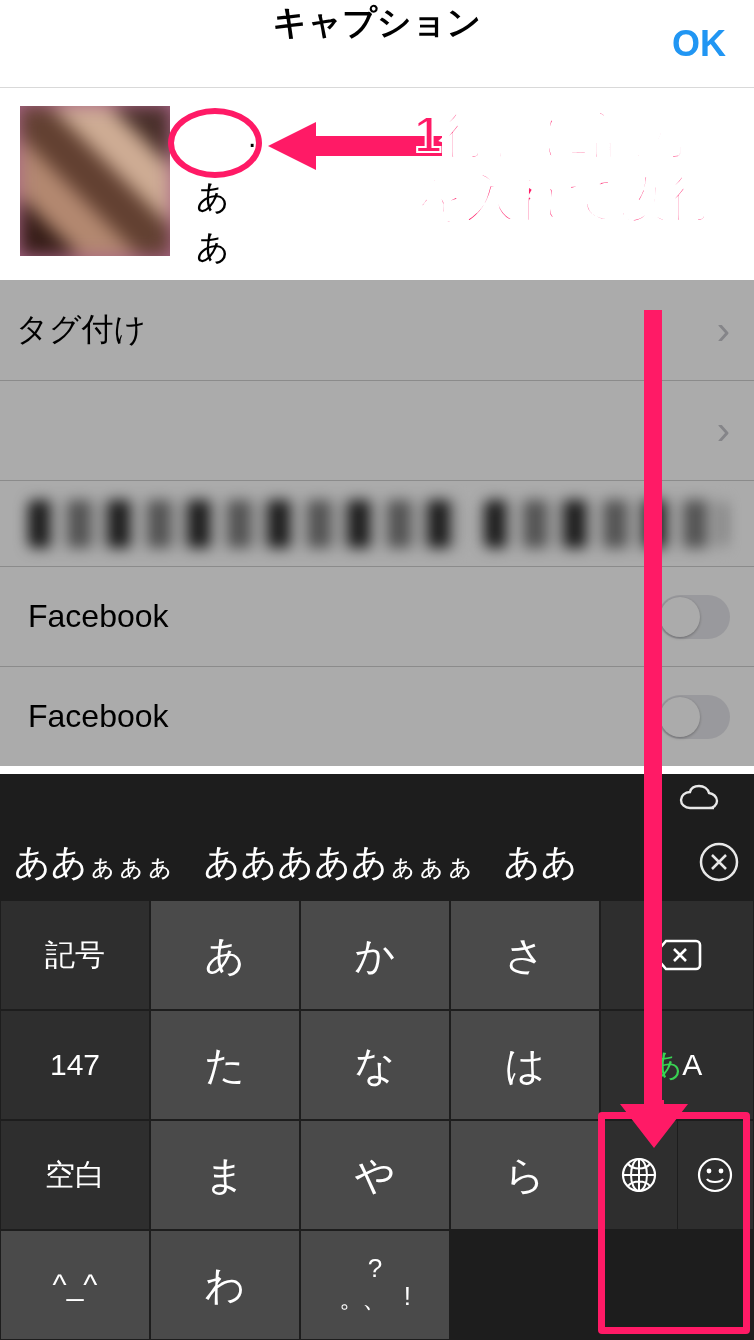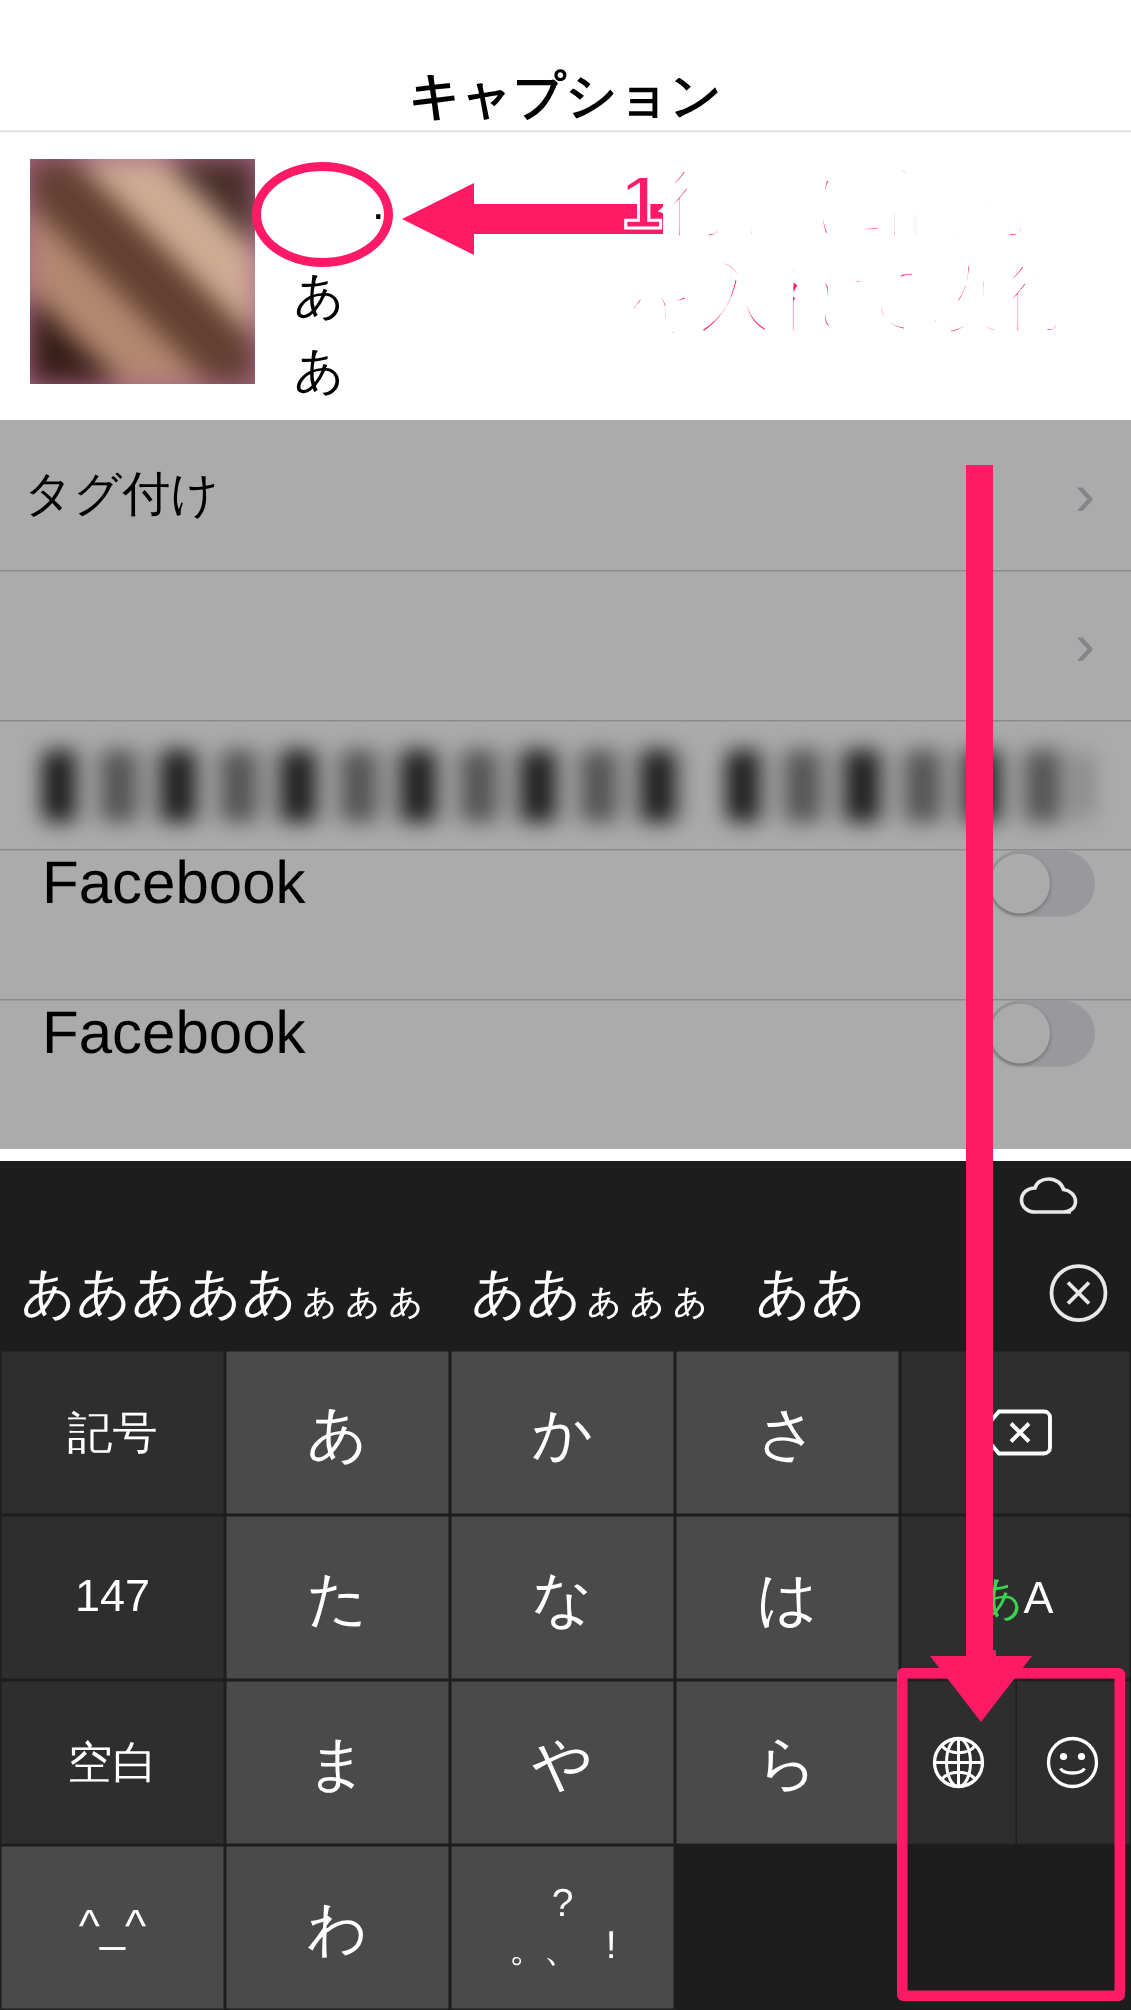--- a/index.html
+++ b/index.html
@@ -1,20 +1,20 @@
 <!DOCTYPE html>
 <html><head>
 <meta charset="utf-8">
 <style>
   * { box-sizing: border-box; margin: 0; padding: 0; }
   html, body { width: 754px; height: 1340px; overflow: hidden; font-family: -apple-system, "Hiragino Sans", sans-serif; background:#fff; }
   .root { position: relative; width:754px; height:1340px; }
 
   
-  .header { position:relative; height:88px; border-bottom:1px solid #d9d9d9; display:flex; align-items:flex-end; justify-content:center; }
+  .header { position:relative; height:88px; border-bottom:1px solid #d9d9d9; display:flex; align-items:flex-start; justify-content:center; }
   .header-title { font-size:34px; font-weight:600; color:#000; }
   .header-ok { position:absolute; right:28px; top:0; height:88px; display:flex; align-items:center; font-size:36px; font-weight:600; color:#2196f3; }
 
   
   .caption-area { position:relative; height:192px; background:#fff; padding:18px 20px; display:flex; }
   .thumb { width:150px; height:150px; background:#a68; position:relative; overflow:hidden; flex:0 0 150px; }
   .thumb::before{ content:""; position:absolute; inset:0; background:
       linear-gradient(45deg, rgba(40,20,10,.9) 0 20%, rgba(180,140,110,.9) 20% 40%, rgba(90,60,40,.9) 40% 60%, rgba(210,180,150,.9) 60% 80%, rgba(60,40,30,.9) 80% 100%);
       filter: blur(9px); }
   .caption-text { margin-left:26px; font-size:33px; color:#000; line-height:1.5; position:relative; }
@@ -29,21 +29,21 @@
   .row { height:100px; background:#fff; border-top:1px solid #d0d0d0; display:flex; align-items:center; padding:0 16px; font-size:32px; position:relative; }
   .row:first-child{ border-top:none; }
   .chev { position:absolute; right:24px; color:#c7c7cc; font-size:40px; }
   .suggest-row { height:86px; background:#fff; border-top:1px solid #d0d0d0; display:flex; align-items:center; gap:20px; padding:0 28px; }
   .chip { height:48px; border-radius:6px; flex:1; }
   .chipA { flex:1.8; }
   .chipB { flex:1; }
   .pxbar { width:100%; height:100%; background:
       repeating-linear-gradient(90deg,#2a2a2a 0 22px,#f0f0f0 22px 40px,#7a7a7a 40px 62px,#e5e5e5 62px 80px);
       filter: blur(7px); border-radius:6px; }
-  .share-row { height:100px; background:#fff; border-top:1px solid #d0d0d0; display:flex; padding:0 28px; font-size:40px; position:relative; }
+  .share-row { height:100px; background:#fff; border-top:1px solid #d0d0d0; display:flex; align-items:center; padding:0 28px; font-size:32px; position:relative; }
   .toggle { position:absolute; right:24px; width:72px; height:44px; border-radius:22px; background:#e5e5ea; }
   .toggle::after{ content:""; position:absolute; left:2px; top:2px; width:40px; height:40px; background:#fff; border-radius:50%; box-shadow:0 1px 3px rgba(0,0,0,.3); }
 
   
   .kbd { position:absolute; left:0; right:0; bottom:0; height:566px; background:#1d1d1d; color:#fff; }
   .kbd-top { height:50px; display:flex; justify-content:flex-end; align-items:center; padding-right:30px; background:#1d1d1d; }
   .cloud { color:#e8e8e8; }
   .cloud svg{ width:46px; height:30px; display:block; }
   .cand-row { height:76px; display:flex; align-items:center; padding:0 14px; gap:30px; background:#1d1d1d; }
   .cand { color:#fff; font-size:36px; white-space:nowrap; }
@@ -71,20 +71,21 @@
   .anno-line { position:absolute; left:644px; top:310px; width:18px; height:804px; background:#ff1a66; }
   .anno-arrow2 { position:absolute; left:616px; top:1100px; }
   .anno-box { position:absolute; left:598px; top:1112px; width:152px; height:222px; border:7px solid #ff1a66; border-radius:4px; }
 </style>
 </head>
 <body>
 <div class="root">
 
 <div class="header">
   <div class="header-title">キャプション</div>
+  <div class="header-ok">OK</div>
 </div>
 
 <div class="caption-area">
   <div class="thumb"></div>
   <div class="caption-text">
     <span class="caption-dot">.</span>
     <span class="caption-main"><span>あああ</span><span class="caret"></span></span>
   </div>
 </div>
 
@@ -119,22 +120,22 @@
 
 <div class="kbd">
   <div class="kbd-top">
     <span class="cloud">
       <svg viewBox="0 0 46 30">
             <path d="M36 24H12c-5 0-9-3.5-9-8s4-8 9-8c1-4 5-6 9-6 5 0 9 3 10 7 4 .5 8 3.5 8 8s-4 7-8 7z" fill="none" stroke="#e8e8e8" stroke-width="2.4"></path>
           </svg>
     </span>
   </div>
   <div class="cand-row">
+    <span class="cand"><span>ああ</span><small>ぁぁぁ</small></span>
     <span class="cand"><span>あああああ</span><small>ぁぁぁ</small></span>
-    <span class="cand"><span>ああ</span><small>ぁぁぁ</small></span>
     <span class="cand"><span>ああ</span></span>
     <span class="cand-close">
       <svg width="42" height="42" viewBox="0 0 42 42">
             <circle cx="21" cy="21" r="18" fill="none" stroke="#e8e8e8" stroke-width="2.5"></circle>
             <path d="M14 14l14 14M28 14l-14 14" stroke="#e8e8e8" stroke-width="2.5"></path>
           </svg>
     </span>
   </div>
   <div class="grid">
 

